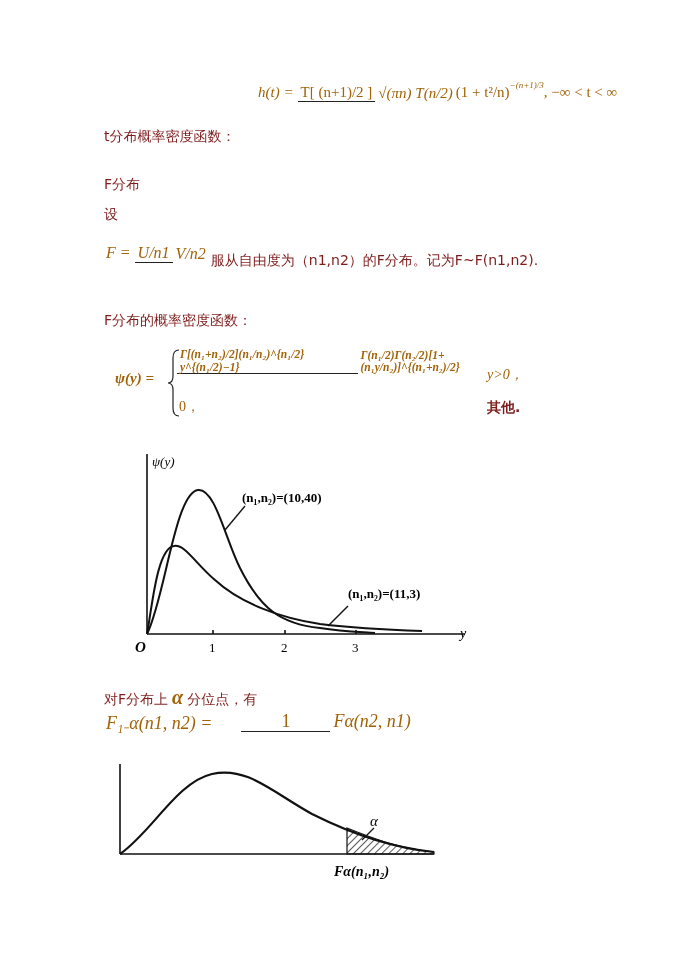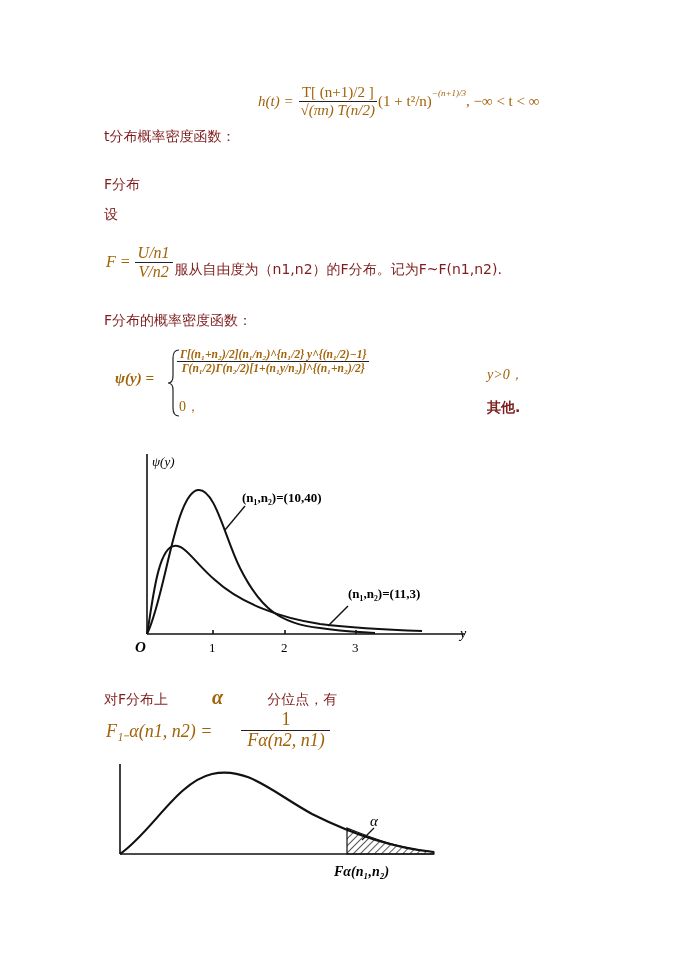--- a/index.html
+++ b/index.html
@@ -1,21 +1,21 @@
 <!DOCTYPE html>
 <html><head>
 <meta charset="utf-8">
 <style>
   html, body { margin: 0; padding: 0; background: #ffffff; }
   body { width: 690px; height: 976px; position: relative; overflow: hidden; color: #111; font-family: "DejaVu Serif", serif; }
   .abs { position: absolute; }
   .cn { font-family: "DejaVu Sans", sans-serif; font-size: 14px; color: #7f1d1d; }
   .math { font-family: "Liberation Serif", serif; font-style: italic; color: #a16207; }
   .rm { font-style: normal; }
-  .frac { display: inline-flex; flex-direction: column; align-items: center; vertical-align: middle; }
+  .frac { display: inline-flex; align-items: center; vertical-align: middle; }
   .frac .num { border-bottom: 1px solid #222; padding: 0 3px; line-height: 1.1; }
   .frac .den { padding: 0 3px; line-height: 1.1; }
   sup, sub { font-size: 60%; }
   .bold { font-weight: bold; }
   svg text { font-family: "Liberation Serif", serif; }
 </style>
 </head>
 <body>
 
 <div class="abs math" style="left:258px; top:84px; font-size:15px; display:flex; align-items:center; white-space:nowrap;">
@@ -76,21 +76,21 @@
   <text x="22" y="18" font-size="13" font-style="italic">ψ(y)</text>
   <text x="112" y="54" font-size="13" font-weight="bold">(n₁,n₂)=(10,40)</text>
   <text x="218" y="150" font-size="13" font-weight="bold">(n₁,n₂)=(11,3)</text>
   <text x="5" y="204" font-size="15" font-style="italic" font-weight="bold">O</text>
   <text x="79" y="204" font-size="13">1</text>
   <text x="151" y="204" font-size="13">2</text>
   <text x="222" y="204" font-size="13">3</text>
   <text x="330" y="190" font-size="14" font-style="italic">y</text>
 </svg>
 
-<div class="abs" style="left:104px; top:686px; white-space:nowrap; display:flex; align-items:baseline;gap:40px;">
+<div class="abs" style="left:104px; top:686px; white-space:nowrap; display:flex; align-items:baseline;">
   <span class="cn">对F分布上</span>
   <span class="math bold" style="font-size:20px; margin:0 4px;">α</span>
   <span class="cn">分位点，有</span>
 </div>
 <div class="abs" style="left:106px; top:710px; white-space:nowrap; display:flex; align-items:center;gap:23px;">
   <span class="math" style="font-size:18px;">F₁₋α(n1, n2) =</span>
   <span class="frac math" style="font-size:18px; margin-left:6px;">
     <span class="num rm" style="padding:0 40px;">1</span>
     <span class="den">Fα(n2, n1)</span>
   </span>

